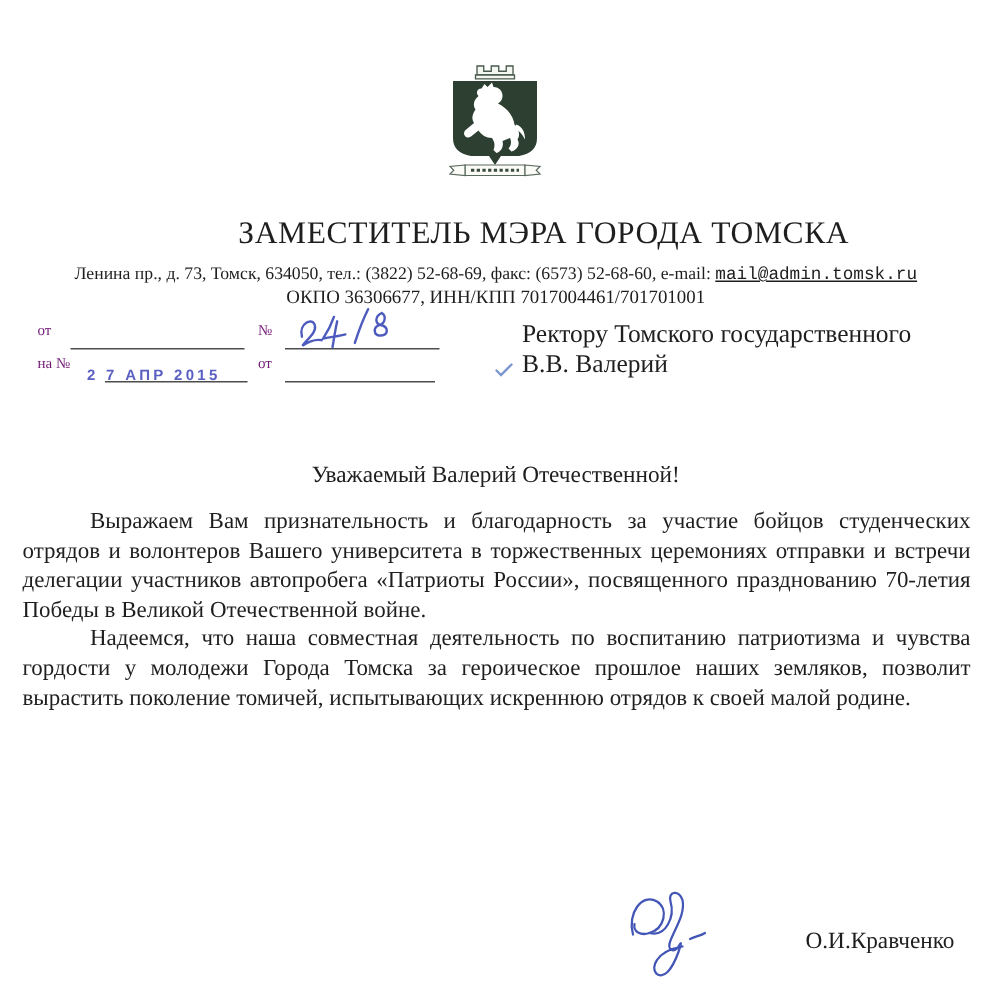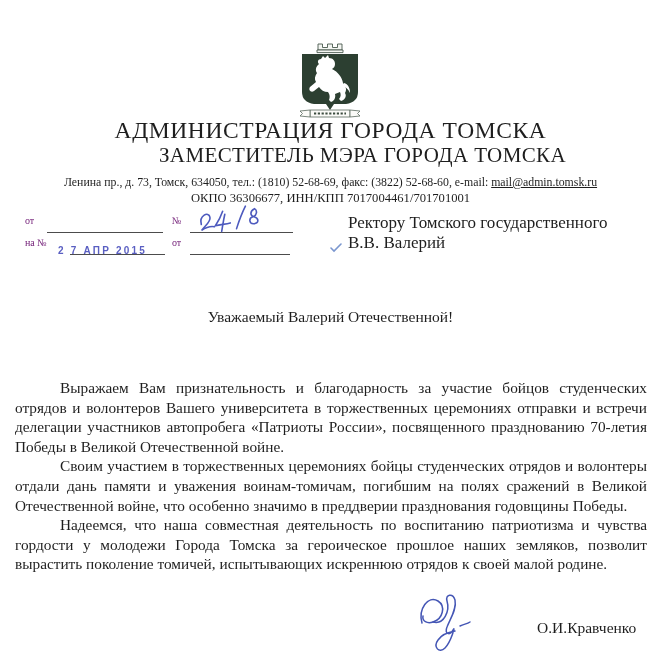--- a/index.html
+++ b/index.html
@@ -8,39 +8,39 @@
     font-family:"Liberation Serif", serif; color:#1e1e1e; overflow:hidden;
   }
   .abs { position:absolute; }
   .centered { left:0; width:661px; text-align:center; }
 
   .emblem { left:294px; top:35px; width:72px; height:84px; }
 
   .org-title  { top:117px; font-size:23.5px; letter-spacing:0.6px; white-space:nowrap; }
   .dept-title { top:143px; font-size:21px;   letter-spacing:0.4px; white-space:nowrap;padding-left:32px; }
   .contact-line { top:175px; font-size:11.8px; white-space:nowrap; }
-  .contact-line .email { text-decoration:underline; }
+  .contact-line .email { text-decoration:underline;font-family:Liberation Mono, monospace; }
   .codes-line { top:191px; font-size:12.6px; white-space:nowrap; }
 
   .ref-label { font-size:10px; color:#701a75; }
   .uline { border-bottom:1px solid #4c4c4c; height:15px; }
   .stamp {
     left:58px; top:205px; font-family:Liberation Sans, sans-serif;
     font-size:10px; font-weight:bold; letter-spacing:2.2px; white-space:nowrap;margin-top:40px;
   }
   .handnum { left:196px; top:202px; }
   .checkmark { left:330px; top:239px; }
 
   .addressee { left:348px; top:213px; font-size:17px; line-height:19.5px; }
 
   .salutation { top:308px; font-size:15.5px; }
 
   .body-text {
     left:15px; top:338px; width:632px;
-    font-size:15.3px; line-height:19.6px; text-align:justify;margin-top:40px;
+    font-size:15.3px; line-height:19.6px; text-align:justify;
   }
   .body-text p { margin:0; text-indent:45px; }
 
   .sig-svg { left:412px; top:583px; }
   .signer { left:537px; top:619px; font-size:15.5px; white-space:nowrap; }
 </style>
 </head>
 <body>
 
 <div class="page">
@@ -81,23 +81,22 @@
 
       <g>
         <path d="M16,75 h40 v7 h-40 z" fill="#fbfbf8" stroke="#5a695e" stroke-width="0.8"></path>
         <path d="M16,75 l-10,1 l2.5,2.5 l-2.5,2.5 l10,1 z" fill="#fbfbf8" stroke="#5a695e" stroke-width="0.8"></path>
         <path d="M56,75 l10,1 l-2.5,2.5 l2.5,2.5 l-10,1 z" fill="#fbfbf8" stroke="#5a695e" stroke-width="0.8"></path>
         <path d="M20,78.5 h32" stroke="#3c4d40" stroke-width="2" stroke-dasharray="2.2,1.6"></path>
       </g>
     </svg>
   </div>
 
-  <div class="abs centered org-title">АДМИНИСТРАЦИЯ ГОРОДА ТОМСКА</div>
   <div class="abs centered dept-title">ЗАМЕСТИТЕЛЬ МЭРА ГОРОДА ТОМСКА</div>
-  <div class="abs centered contact-line"><span>Ленина пр., д. 73, Томск, 634050, тел.: (1810) 52-68-69, факс: (3822) 52-68-60, e-mail: </span><span class="email">mail@admin.tomsk.ru</span></div>
+  <div class="abs centered contact-line"><span>Ленина пр., д. 73, Томск, 634050, тел.: (3822) 52-68-69, факс: (6573) 52-68-60, e-mail: </span><span class="email">mail@admin.tomsk.ru</span></div>
   <div class="abs centered codes-line">ОКПО 36306677, ИНН/КПП 7017004461/701701001</div>
 
   <span class="abs ref-label" style="left:25px; top:215px;">от</span>
   <span class="abs uline" style="left:47px; top:217px; width:116px;"></span>
   <span class="abs ref-label" style="left:172px; top:215px;">№</span>
   <span class="abs uline" style="left:190px; top:217px; width:103px;"></span>
   <span class="abs stamp" style="color:#5a5fc2;">2 7  АПР 2015</span>
 
   <div class="abs handnum" title="">
     <svg width="66" height="32" viewBox="0 0 66 32">
@@ -124,21 +123,20 @@
 
   <div class="abs addressee">
     <div>Ректору Томского государственного</div>
     <div>В.В. Валерий</div>
   </div>
 
   <div class="abs centered salutation">Уважаемый Валерий Отечественной!</div>
 
   <div class="abs body-text">
     <p>Выражаем Вам признательность и благодарность за участие бойцов студенческих отрядов и волонтеров Вашего университета в торжественных церемониях отправки и встречи делегации участников автопробега «Патриоты России», посвященного празднованию 70-летия Победы в Великой Отечественной войне.</p>
-    <p>Своим участием в торжественных церемониях бойцы студенческих отрядов и волонтеры отдали дань памяти и уважения воинам-томичам, погибшим на полях сражений в Великой Отечественной войне, что особенно значимо в преддверии празднования годовщины Победы.</p>
     <p>Надеемся, что наша совместная деятельность по воспитанию патриотизма и чувства гордости у молодежи Города Томска за героическое прошлое наших земляков, позволит вырастить поколение томичей, испытывающих искреннюю отрядов к своей малой родине.</p>
   </div>
 
   <div class="abs sig-svg">
     <svg width="74" height="72" viewBox="0 0 74 72">
       <g fill="none" stroke="#4456b5" stroke-width="1.5" stroke-linecap="round">
         <path d="M10,40 C6,26 16,12 26,18 C34,23 31,36 21,39 C15,41 10,38 11,33"></path>
         <path d="M21,39 C32,42 38,28 35,18 C33,11 41,10 43,17 C45,26 38,36 35,44 C32,51 38,53 41,47 C44,41 39,59 33,65 C27,71 21,64 26,57 C30,51 37,49 43,48"></path>
         <path d="M48,43 C52,41 55,41 58,39"></path>
       </g>

